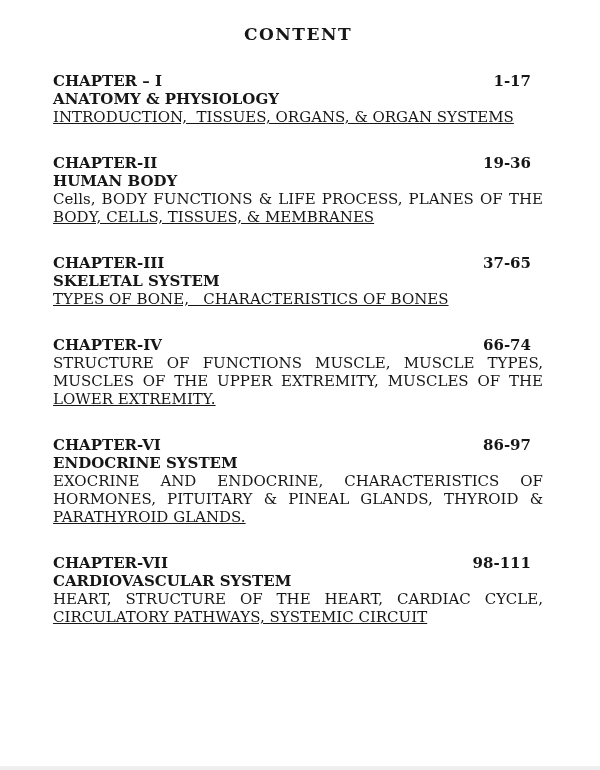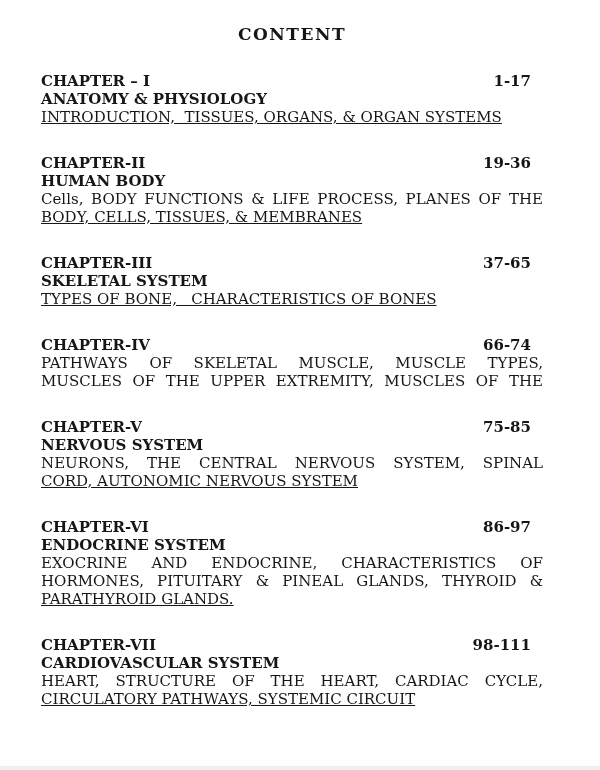--- a/index.html
+++ b/index.html
@@ -7,21 +7,21 @@
     width: 600px; height: 770px;
     background: #ffffff;
     color: #161616;
     font-family: "DejaVu Serif", "Liberation Serif", serif;
     position: relative;
     overflow: hidden;
   }
   .page {
     box-sizing: border-box;
     width: 600px; height: 770px;
-    padding: 24px 57px 0 41px;
+    padding: 24px 57px 0 53px;
   }
   .doc-title {
     text-align: center;
     font-weight: bold;
     font-size: 17px;
     line-height: 20px;
     letter-spacing: 1.5px;
     margin: 0 0 28px 0;
   }
   .chapter { margin: 0 0 28px 0; }
@@ -91,33 +91,25 @@
     </div>
     <div class="chap-name">SKELETAL SYSTEM</div>
     <div class="desc-line last">TYPES OF BONE,   CHARACTERISTICS OF BONES</div>
   </div>
 
   <div class="chapter">
     <div class="chap-head">
       <span class="chap-label">CHAPTER-IV</span>
       <span class="chap-pages">66-74</span>
     </div>
-    <div class="desc-line">PATHWAYS OF SKELETAL MUSCLE, MUSCLE TYPES,</div>
+    <div class="desc-line">STRUCTURE OF FUNCTIONS MUSCLE, MUSCLE TYPES,</div>
     <div class="desc-line">MUSCLES OF THE UPPER EXTREMITY, MUSCLES OF THE</div>
+    <div class="desc-line last">LOWER EXTREMITY.</div>
   </div>
 
-  <div class="chapter">
-    <div class="chap-head">
-      <span class="chap-label">CHAPTER-V</span>
-      <span class="chap-pages">75-85</span>
-    </div>
-    <div class="chap-name">NERVOUS SYSTEM</div>
-    <div class="desc-line">NEURONS, THE CENTRAL NERVOUS SYSTEM, SPINAL</div>
-    <div class="desc-line last">CORD, AUTONOMIC NERVOUS SYSTEM</div>
-  </div>
 
   <div class="chapter">
     <div class="chap-head">
       <span class="chap-label">CHAPTER-VI</span>
       <span class="chap-pages">86-97</span>
     </div>
     <div class="chap-name">ENDOCRINE SYSTEM</div>
     <div class="desc-line">EXOCRINE AND ENDOCRINE, CHARACTERISTICS OF</div>
     <div class="desc-line">HORMONES, PITUITARY &amp; PINEAL GLANDS, THYROID &amp;</div>
     <div class="desc-line last">PARATHYROID GLANDS.</div>

